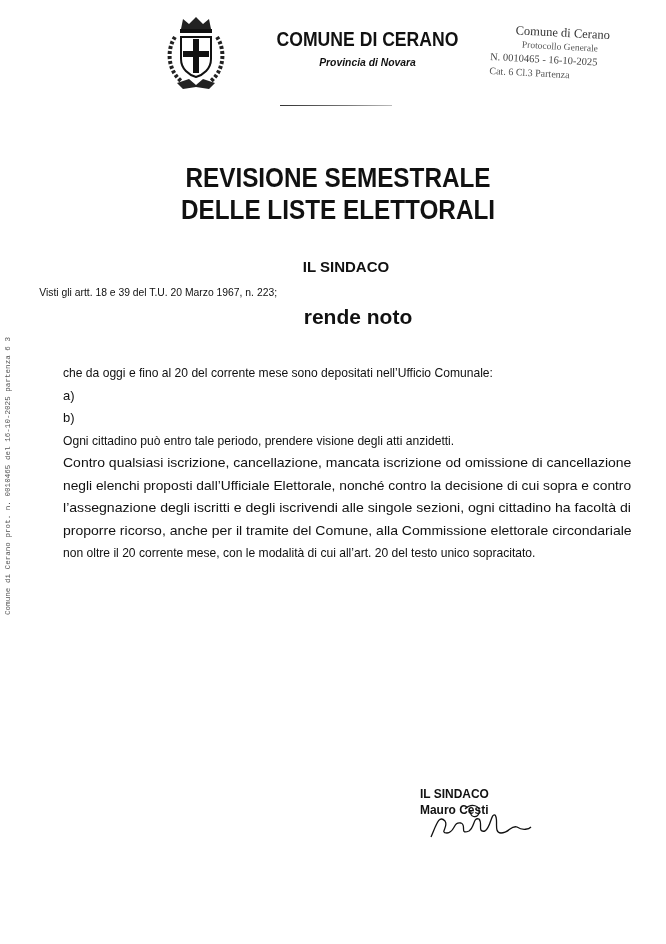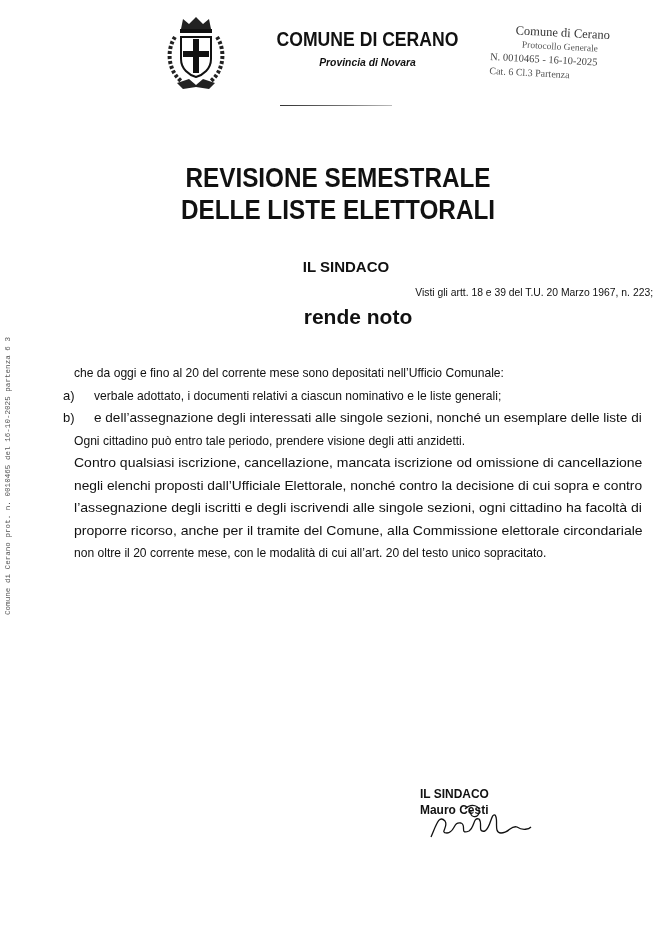--- a/index.html
+++ b/index.html
@@ -18,26 +18,26 @@
     .stamp .s2 { font-size: 9.5px; padding-left: 31px; color: #555; }
     .stamp .s3 { font-size: 10.5px; padding-left: 0; color: #444; }
     .stamp .s4 { font-size: 10px; padding-left: 0; color: #555; }
 
     .rule { position: absolute; left: 280px; top: 105px; width: 112px; height: 1px; background: linear-gradient(90deg, #333 0%, #777 60%, #bbb 100%); }
 
     .main-title { position: absolute; left: 100px; top: 138px; width: 476px; text-align: center; font-size: 27px; font-weight: bold; line-height: 32px; margin-top: 24px; }
     .main-title div { transform: scaleX(0.9); white-space: nowrap; }
 
     .sindaco-heading { position: absolute; left: 0; top: 258px; width: 666px; text-align: center; font-size: 15px; font-weight: bold; padding-left: 26px; box-sizing: border-box; }
-    .visti { position: absolute; left: 0; top: 286px; width: 666px; text-align: right; font-size: 11.5px; padding-left: 34px; box-sizing: border-box; }
+    .visti { position: absolute; left: 0; top: 286px; width: 666px; text-align: left; font-size: 11.5px; padding-left: 26px; box-sizing: border-box; }
     .visti span { display: inline-block; transform: scaleX(0.9); white-space: nowrap; }
     .rende { position: absolute; left: 12px; top: 305px; width: 666px; text-align: center; font-size: 21px; font-weight: bold; padding-left: 26px; box-sizing: border-box; }
 
     .body-text { position: absolute; left: 63px; top: 362px; width: 568px; font-size: 13px; line-height: 22.5px; }
-    .line { white-space: nowrap; transform-origin: left center; margin-left: 11px; }
+    .line { white-space: nowrap; transform-origin: left center; }
     .item { display: flex; }
     .item .marker { width: 20px; flex: none; }
     .item .content { flex: 1; }
     .narrow { transform: scaleX(0.93); display: inline-block; white-space: nowrap; transform-origin: left center; }
 
     .side-note { position: absolute; left: 4px; top: 615px; transform: rotate(-90deg); transform-origin: left top; font-family: "Liberation Mono", monospace; font-size: 7.6px; color: #555; white-space: nowrap; }
 
     .signature { position: absolute; left: 420px; top: 786px; font-weight: bold; font-size: 13px; line-height: 16px; }
     .signature div { transform: scaleX(0.92); transform-origin: left; white-space: nowrap; }
     .sig-scrawl { position: absolute; left: 425px; top: 803px; width: 110px; height: 40px; }
@@ -84,28 +84,26 @@
   <div class="sindaco-heading">IL SINDACO</div>
   <div class="visti"><span>Visti gli artt. 18 e 39 del T.U. 20 Marzo 1967, n. 223;</span></div>
   <div class="rende">rende noto</div>
 
   <div class="body-text">
     <div class="line"><span class="narrow">che da oggi e fino al 20 del corrente mese sono depositati nell’Ufficio Comunale:</span></div>
 
     <div class="item">
       <span class="marker">a)</span>
       <div class="content">
-        <div class="line"><span class="narrow" style="transform: scaleX(0.93);">verbale adottato, i documenti relativi a ciascun nominativo e le liste generali;</span></div>
       </div>
     </div>
 
     <div class="item">
       <span class="marker">b)</span>
       <div class="content">
-        <div class="line"><span class="narrow" style="transform: scaleX(1.044);">e dell’assegnazione degli interessati alle singole sezioni, nonché un esemplare delle liste di</span></div>
       </div>
     </div>
 
     <div class="line"><span class="narrow">Ogni cittadino può entro tale periodo, prendere visione degli atti anzidetti.</span></div>
 
     <div>
       <div class="line"><span class="narrow" style="transform: scaleX(1.076);">Contro qualsiasi iscrizione, cancellazione, mancata iscrizione od omissione di cancellazione</span></div>
       <div class="line"><span class="narrow" style="transform: scaleX(1.06);">negli elenchi proposti dall’Ufficiale Elettorale, nonché contro la decisione di cui sopra e contro</span></div>
       <div class="line"><span class="narrow" style="transform: scaleX(1.084);">l’assegnazione degli iscritti e degli iscrivendi alle singole sezioni, ogni cittadino ha facoltà di</span></div>
       <div class="line"><span class="narrow" style="transform: scaleX(1.078);">proporre ricorso, anche per il tramite del Comune, alla Commissione elettorale circondariale</span></div>

